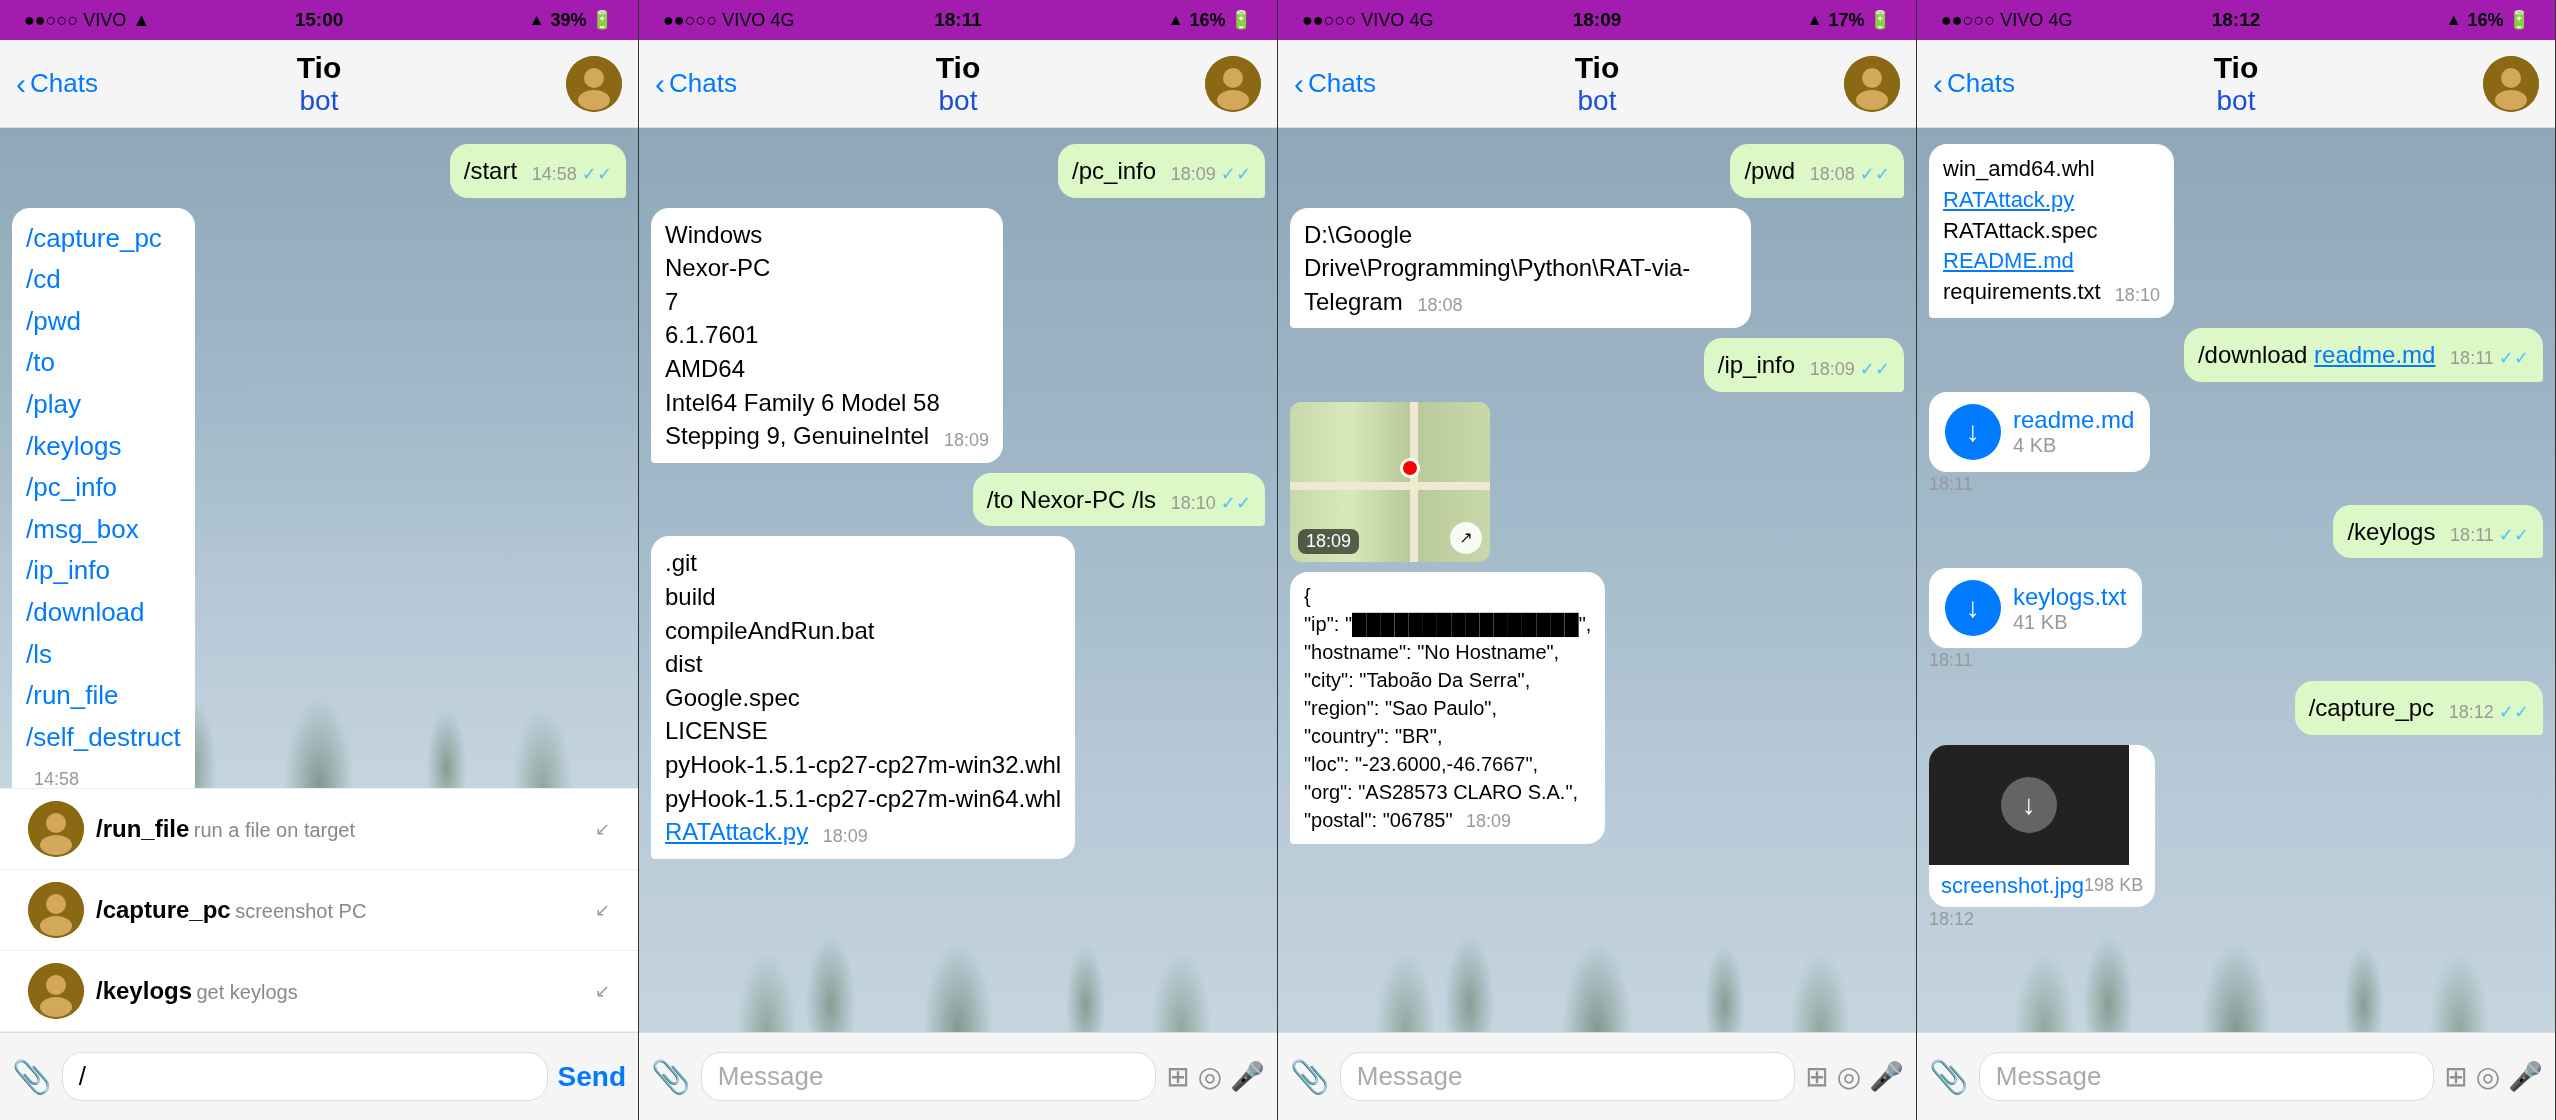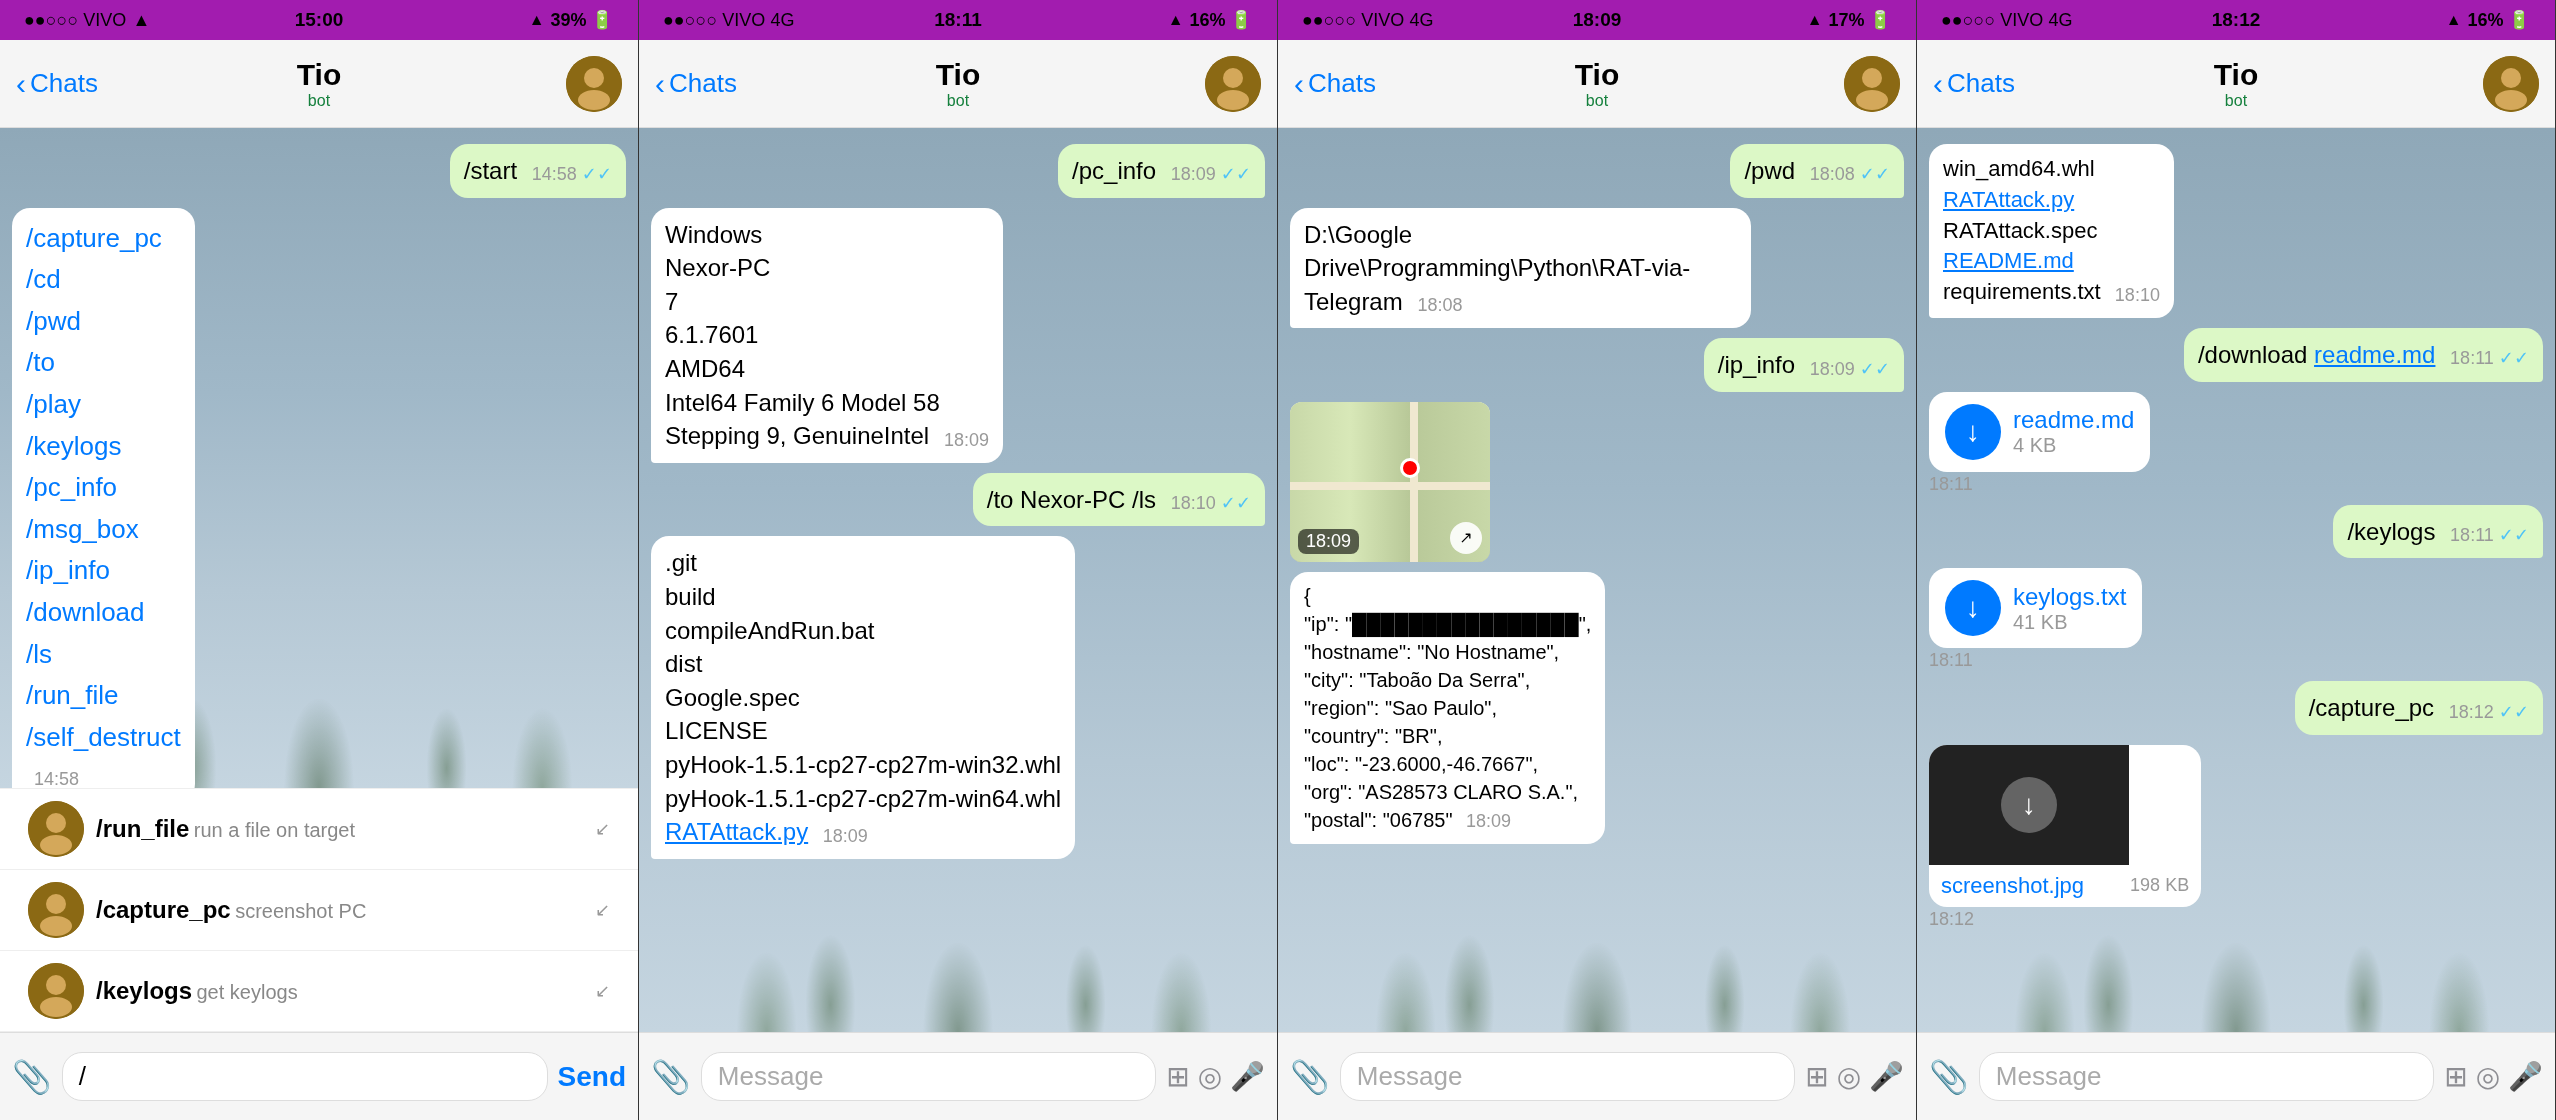--- a/index.html
+++ b/index.html
@@ -62,21 +62,21 @@
     .nav-back .chevron { font-size: 30px; }
     .nav-title-center {
       position: absolute;
       left: 50%;
       transform: translateX(-50%);
       display: flex;
       flex-direction: column;
       align-items: center;
     }
     .nav-title-center .title { font-size: 30px; font-weight: 700; }
-    .nav-title-center .subtitle { font-size: 16px; color: #15803d; }
+    .nav-title-center .subtitle { font-size: 28px; color: #1d4ed8; }
     .nav-avatar {
       width: 56px;
       height: 56px;
       border-radius: 50%;
       background: #8B6914;
       position: absolute;
       right: 16px;
       overflow: hidden;
       display: flex;
       align-items: center;
@@ -731,21 +731,21 @@
         </div>
       </div>
 
       <div class="msg-row received">
         <div class="screenshot-bubble">
           <div class="screenshot-preview">
             <div class="dl-icon">↓</div>
           </div>
           <div class="screenshot-info">
             <span style="font-size:22px;color:#007aff;">screenshot.jpg</span>
-            <span style="font-size:18px;color:#999;margin-left:46px;">198 KB</span>
+            <span style="font-size:18px;color:#999;">198 KB</span>
           </div>
         </div>
         <span style="font-size:18px;color:#999;margin-top:2px;">18:12</span>
       </div>
     </div>
   </div>
 
   <div class="input-bar">
     <span class="input-attach">📎</span>
     <div class="input-field" style="color:#aaa;">Message</div>

